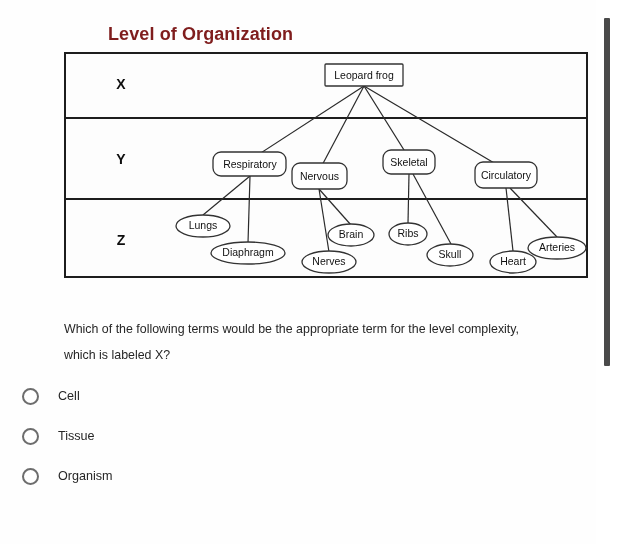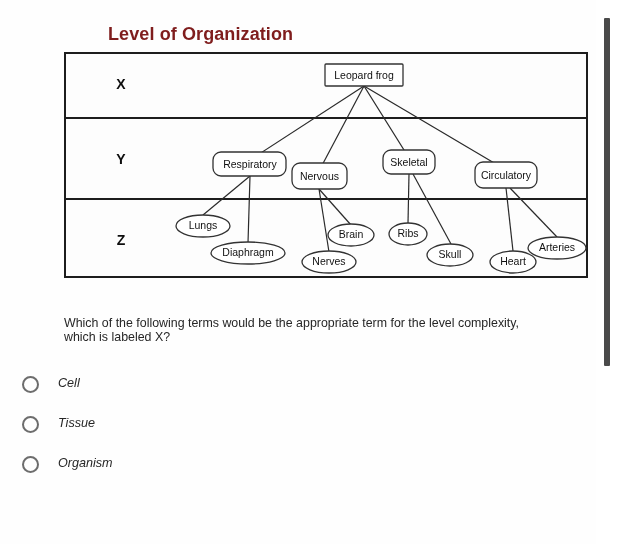--- a/index.html
+++ b/index.html
@@ -96,35 +96,35 @@
     dominant-baseline: middle;
   }
 
   
   #question-prompt {
     position: absolute;
     left: 64px;
     top: 316px;
     width: 470px;
     font-size: 12.4px;
-    line-height: 14px;
+    line-height: 26px;
     color: #262626;
   }
 
   
   #choice-list {
     position: absolute;
     left: 22px;
     top: 376px;
     width: 500px;
   }
   .choice-item {
     display: flex;
+    align-items: center;
     height: 40px;
-    font-style: italic;
   }
   .choice-radio {
     width: 17px;
     height: 17px;
     border: 2px solid #6d6d6d;
     border-radius: 50%;
     box-sizing: border-box;
     flex: 0 0 auto;
     background: #ffffff;
   }

